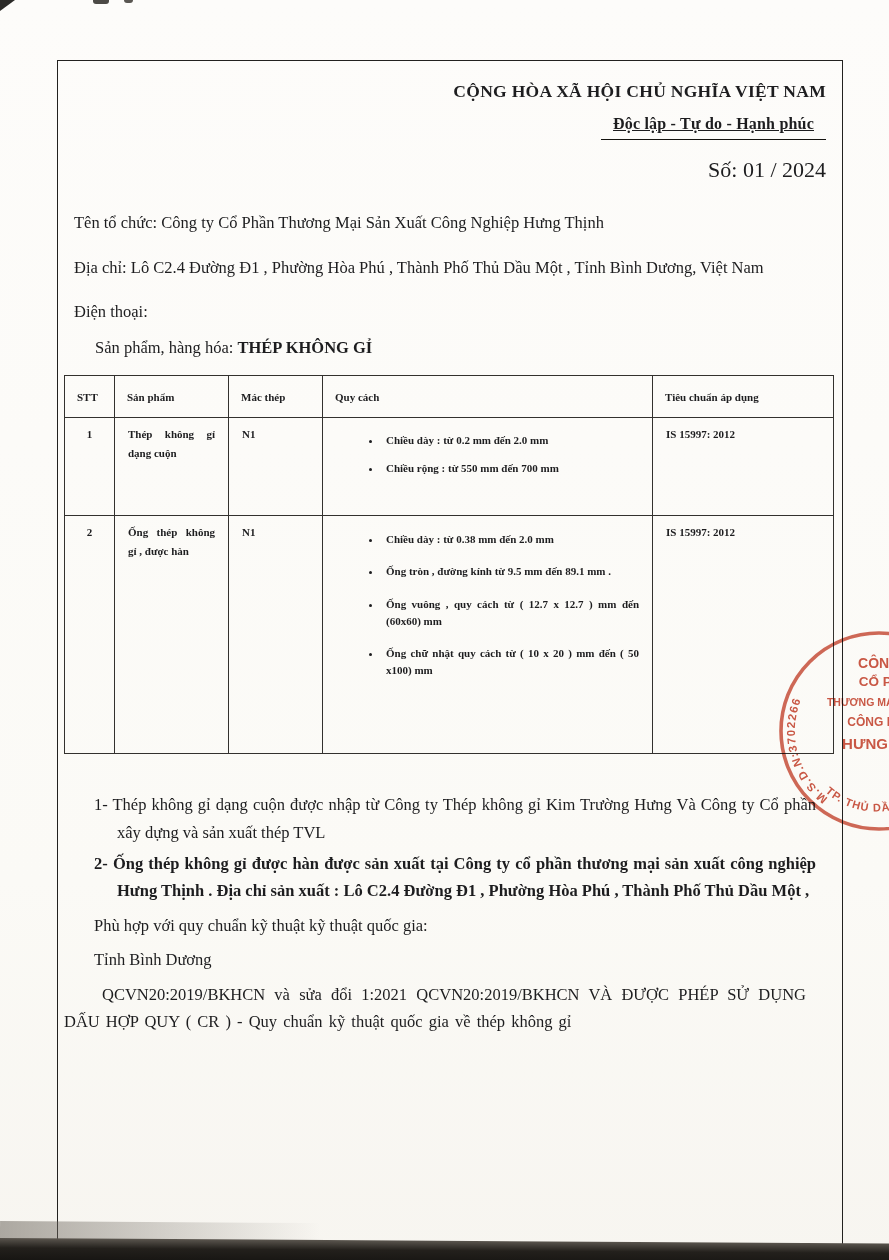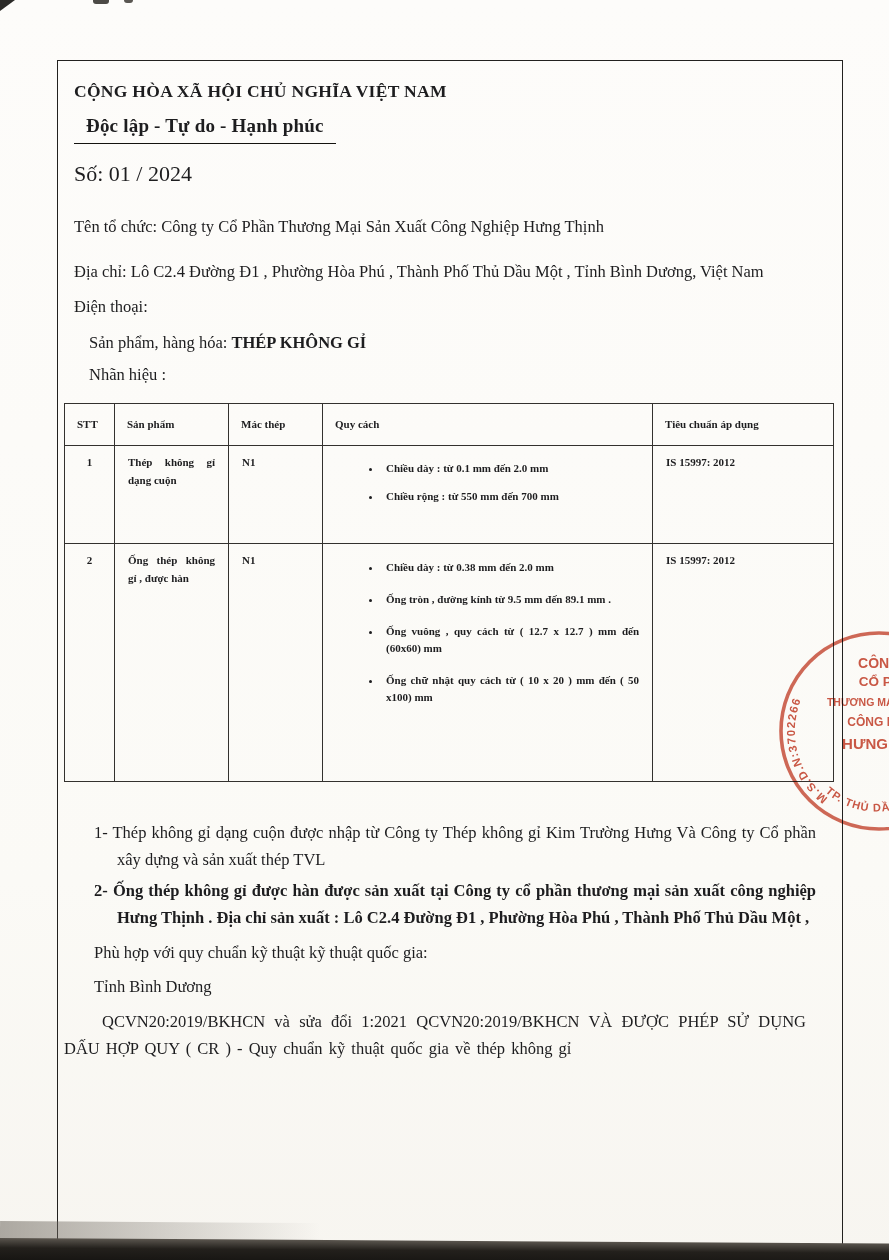--- a/index.html
+++ b/index.html
@@ -13,34 +13,34 @@
     color:#1d1d1f;
   }
   .frame{
     position:absolute;left:57px;top:60px;width:786px;height:1192px;
     border:1.6px solid #22211f;
     box-sizing:border-box;
     padding:0 16px;
     font-size:16.5px;
     line-height:1.65;
   }
-  .center{text-align:left;}
+  .center{text-align:right;}
   .national-header{margin-top:16px;font-size:17.5px;font-weight:bold;letter-spacing:.3px;}
   .motto-wrap{margin-top:4px;}
   .motto{
-    display:inline-block;font-size:19px;font-weight:bold;
-    padding:0 12px 2px;border-bottom:1.7px solid #14130f;letter-spacing:.2px;
+    display:inline-block;font-size:16px;font-weight:bold;
+    padding:0 12px 2px;border-bottom:1.7px solid #14130f;letter-spacing:.2px;text-decoration:underline;
   }
   .doc-title{margin-top:34px;font-size:21.5px;font-weight:bold;letter-spacing:.6px;}
   .doc-number{margin-top:12px;font-size:22px;}
   .para{margin:0;}
   .p-org{margin-top:20px;}
   .p-addr{margin-top:18px;}
-  .p-phone{margin-top:8px;}
-  .p-ind{margin-left:15px;}
+  .p-phone{margin-top:17px;}
+  .p-ind{margin-left:21px;}
   .p-product{margin-top:9px;}
   .p-brand{margin-top:5px;}
   .p-intro{margin-top:9px;}
   .bold{font-weight:bold;}
   table.spec{
     border-collapse:collapse;
     table-layout:fixed;
     margin:14px -9px 0 -10px;
     width:769px;
   }
@@ -104,21 +104,20 @@
       <span class="motto">Độc lập - Tự do - Hạnh phúc</span>
     </div>
 
     <div class="center doc-number">Số: 01 / 2024</div>
 
     <p class="para p-org">Tên tổ chức: Công ty Cổ Phần Thương Mại Sản Xuất Công Nghiệp Hưng Thịnh</p>
     <p class="para p-addr">Địa chỉ: Lô C2.4 Đường Đ1 , Phường Hòa Phú , Thành Phố Thủ Dầu Một , Tỉnh Bình Dương, Việt Nam</p>
     <p class="para p-phone">Điện thoại:</p>
 
     <p class="para p-ind p-product"><span>Sản phẩm, hàng hóa: </span><span class="bold">THÉP KHÔNG GỈ</span></p>
-    <p class="para p-ind p-brand">Nhãn hiệu :</p>
 
     <table class="spec">
       <colgroup>
         <col class="col-stt">
           <col class="col-sp">
           <col class="col-mt">
           <col class="col-qc">
           <col class="col-tc">
       </colgroup>
       <thead>
@@ -130,21 +129,21 @@
           <th>Tiêu chuẩn áp dụng</th>
         </tr>
       </thead>
       <tbody>
         <tr class="row-1">
           <td class="cell-stt">1</td>
           <td class="cell-sp">Thép không gỉ dạng cuộn</td>
           <td class="cell-mt">N1</td>
           <td>
             <ul class="specs">
-              <li>Chiều dày : từ 0.1 mm đến 2.0 mm</li>
+              <li>Chiều dày : từ 0.2 mm đến 2.0 mm</li>
               <li>Chiều rộng : từ 550 mm đến 700 mm</li>
             </ul>
           </td>
           <td class="cell-tc">IS 15997: 2012</td>
         </tr>
         <tr class="row-2">
           <td class="cell-stt">2</td>
           <td class="cell-sp">Ống thép không gỉ , được hàn</td>
           <td class="cell-mt">N1</td>
           <td>

